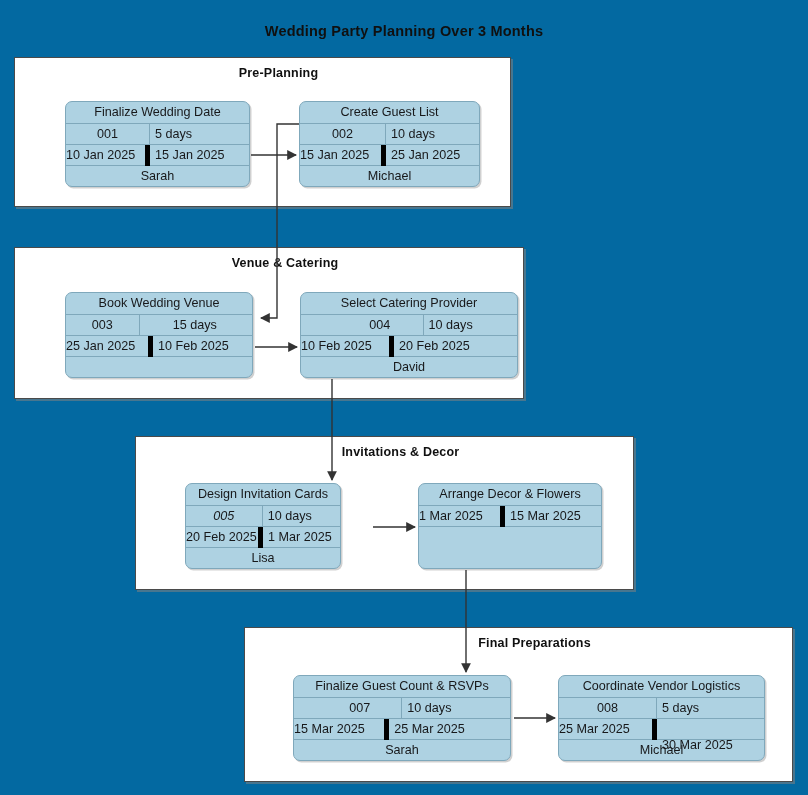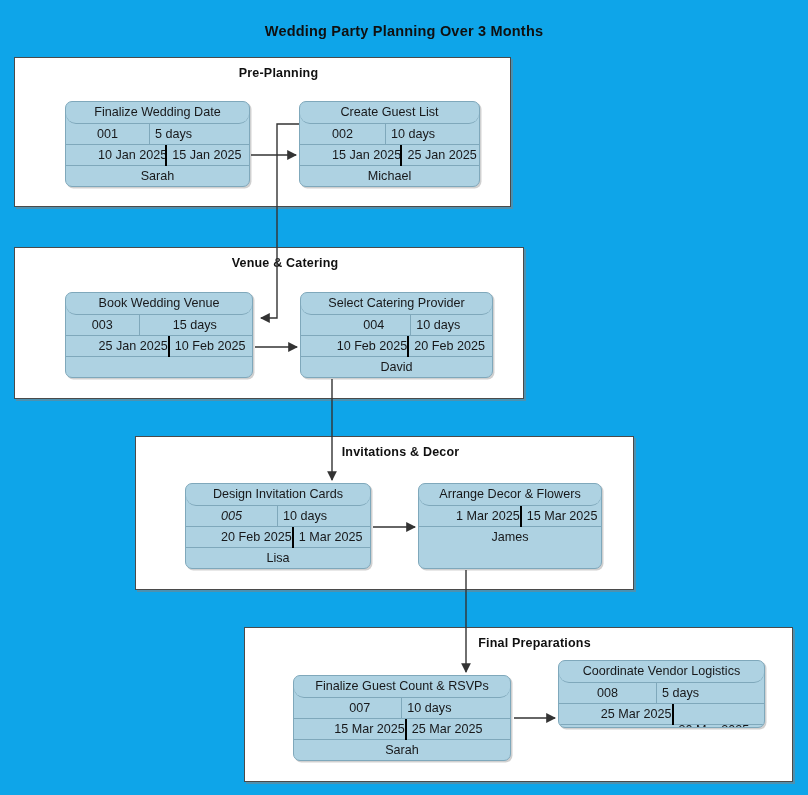--- a/index.html
+++ b/index.html
@@ -4,21 +4,21 @@
 <style>
   html, body {
     margin: 0;
     padding: 0;
     background: #f8f9fb;
   }
   #canvas {
     position: relative;
     width: 808px;
     height: 795px;
-    background: #0ea5e9;
+    background: #0369a1;
     overflow: hidden;
     font-family: "Liberation Sans", sans-serif;
   }
   #chart-title {
     position: absolute;
     left: 0;
     top: 23px;
     width: 808px;
     text-align: center;
     font-size: 14.5px;
@@ -63,21 +63,20 @@
     display: flex;
     width: 100%;
     box-sizing: border-box;
   }
   .task-name {
     height: 21px;
     line-height: 21px;
     text-align: center;
     border-bottom: 1px solid #7fa8bb;
     white-space: nowrap;
-    border-radius: 10px;
   }
   .task-mid {
     height: 21px;
     border-bottom: 1px solid #7fa8bb;
   }
   .task-mid .cell {
     height: 21px;
     line-height: 21px;
     white-space: nowrap;
     overflow: hidden;
@@ -86,24 +85,23 @@
     text-align: center;
     border-right: 1px solid #7fa8bb;
     box-sizing: border-box;
   }
   .cell-dur {
     text-align: left;
     padding-left: 5px;
     box-sizing: border-box;
   }
   .cell-start {
-    text-align: right;
-    border-right: 2px solid #000000;
-    box-sizing: border-box;
-    margin-left: 32px;
+    text-align: left;
+    border-right: 5px solid #000000;
+    box-sizing: border-box;
   }
   .cell-end {
     text-align: left;
     padding-left: 5px;
     box-sizing: border-box;
   }
   .task-owner {
     height: 21px;
     line-height: 21px;
     text-align: center;
@@ -166,77 +164,76 @@
     <div class="task-row task-mid">
       <div class="cell cell-id" style="width:88px;">003</div>
       <div class="cell cell-dur" style="width:100px;margin-left:28px;">15 days</div>
     </div>
     <div class="task-row task-mid">
       <div class="cell cell-start" style="width:88px;">25 Jan 2025</div>
       <div class="cell cell-end" style="width:100px;">10 Feb 2025</div>
     </div>
   </div>
 
-  <div class="task" style="left:300px; top:292px; width:193px; height:86px;">
+  <div class="task" style="left:300px; top:292px; width:218px; height:86px;">
     <div class="task-name">Select Catering Provider</div>
     <div class="task-row task-mid">
       <div class="cell cell-id" style="width:93px;margin-left:36px;">004</div>
       <div class="cell cell-dur" style="width:100px;">10 days</div>
     </div>
     <div class="task-row task-mid">
       <div class="cell cell-start" style="width:93px;">10 Feb 2025</div>
       <div class="cell cell-end" style="width:100px;">20 Feb 2025</div>
     </div>
     <div class="task-owner">David</div>
   </div>
 
   <div class="group-box" style="left:135px; top:436px; width:499px; height:154px;">
     <div class="group-title">Invitations &amp; Decor</div>
   </div>
 
-  <div class="task" style="left:185px; top:483px; width:186px; height:86px;">
+  <div class="task" style="left:185px; top:483px; width:156px; height:86px;">
     <div class="task-name">Design Invitation Cards</div>
     <div class="task-row task-mid">
       <div class="cell cell-id" style="width:93px;font-style:italic;">005</div>
       <div class="cell cell-dur" style="width:93px;">10 days</div>
     </div>
     <div class="task-row task-mid">
       <div class="cell cell-start" style="width:93px;">20 Feb 2025</div>
       <div class="cell cell-end" style="width:93px;">1 Mar 2025</div>
     </div>
     <div class="task-owner">Lisa</div>
   </div>
 
   <div class="task" style="left:418px; top:483px; width:184px; height:86px;">
     <div class="task-name">Arrange Decor &amp; Flowers</div>
     <div class="task-row task-mid">
       <div class="cell cell-start" style="width:87px;">1 Mar 2025</div>
       <div class="cell cell-end" style="width:97px;">15 Mar 2025</div>
     </div>
-    <div class="task-owner">James</div>
   </div>
 
   <div class="group-box" style="left:244px; top:627px; width:549px; height:155px;">
     <div class="group-title">Final Preparations</div>
   </div>
 
   <div class="task" style="left:293px; top:675px; width:218px; height:86px;">
     <div class="task-name">Finalize Guest Count &amp; RSVPs</div>
     <div class="task-row task-mid">
       <div class="cell cell-id" style="width:96px;margin-left:24px;">007</div>
       <div class="cell cell-dur" style="width:122px;">10 days</div>
     </div>
     <div class="task-row task-mid">
       <div class="cell cell-start" style="width:96px;">15 Mar 2025</div>
       <div class="cell cell-end" style="width:122px;">25 Mar 2025</div>
     </div>
     <div class="task-owner">Sarah</div>
   </div>
 
-  <div class="task" style="left:558px; top:660px; width:207px; height:68px;">
+  <div class="task" style="left:558px; top:675px; width:207px; height:86px;">
     <div class="task-name">Coordinate Vendor Logistics</div>
     <div class="task-row task-mid">
       <div class="cell cell-id" style="width:99px;">008</div>
       <div class="cell cell-dur" style="width:108px;">5 days</div>
     </div>
     <div class="task-row task-mid">
       <div class="cell cell-start" style="width:99px;">25 Mar 2025</div>
       <div class="cell cell-end" style="width:108px;margin-top:16px;">30 Mar 2025</div>
     </div>
     <div class="task-owner">Michael</div>

